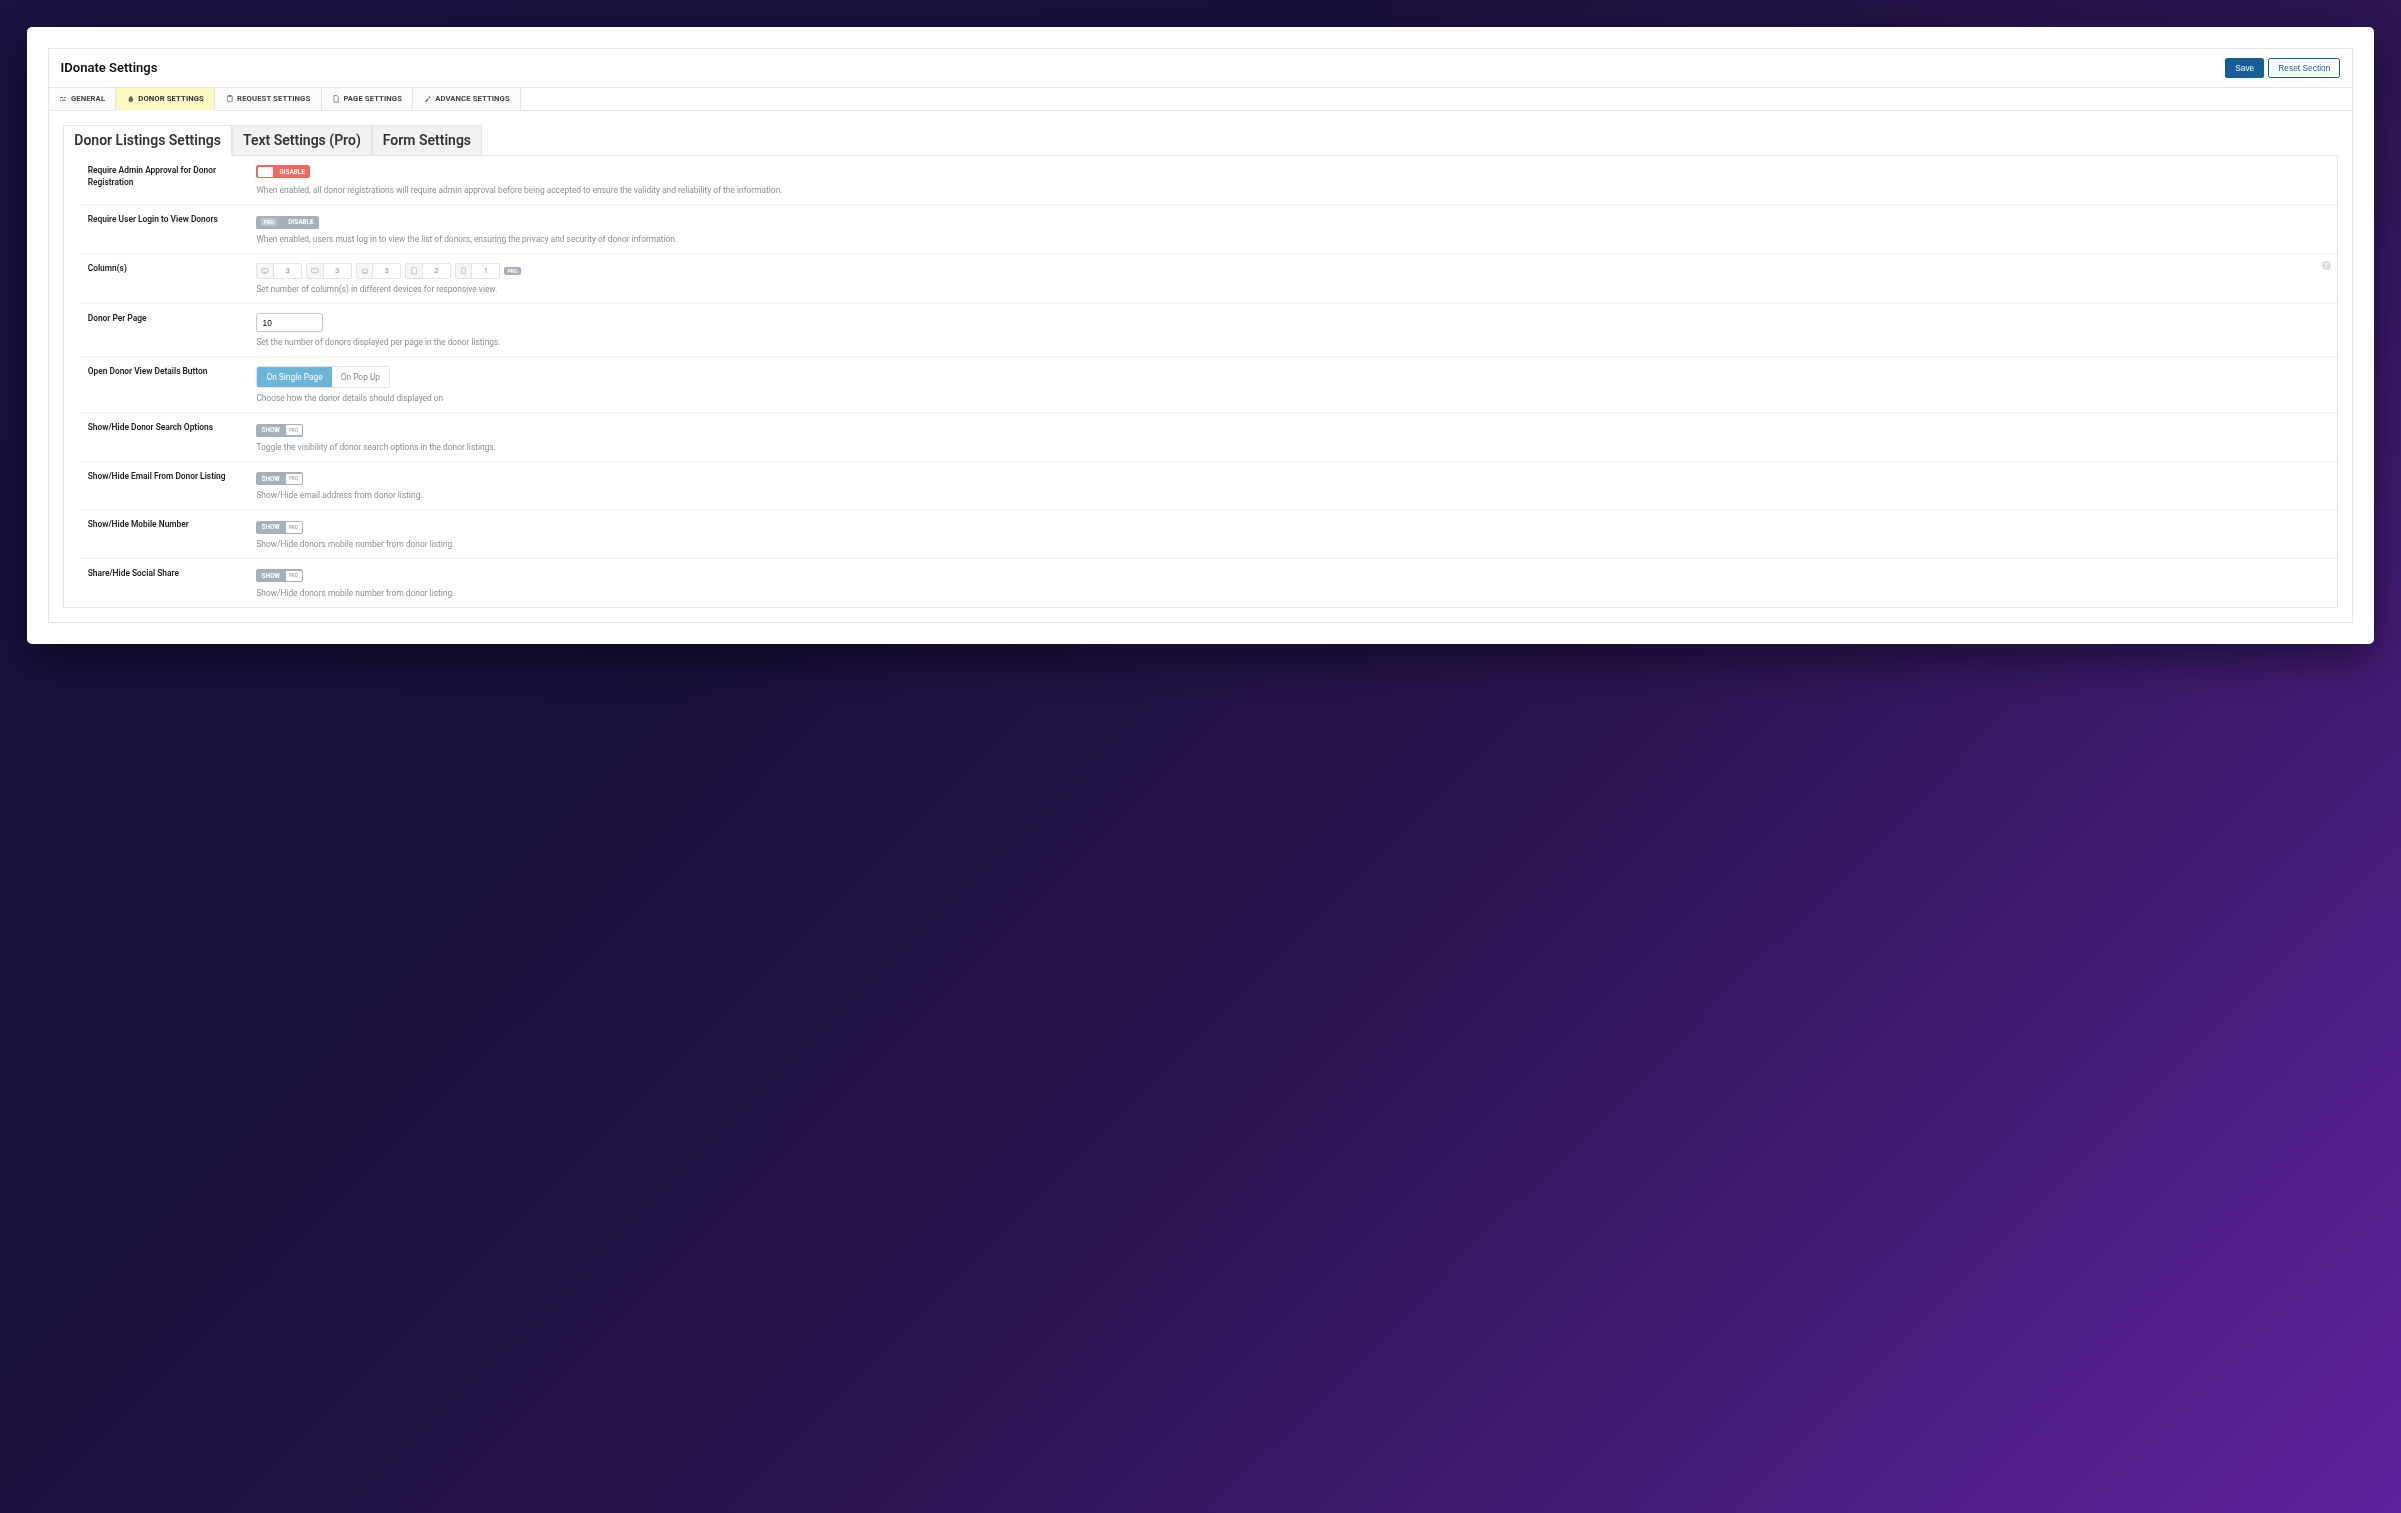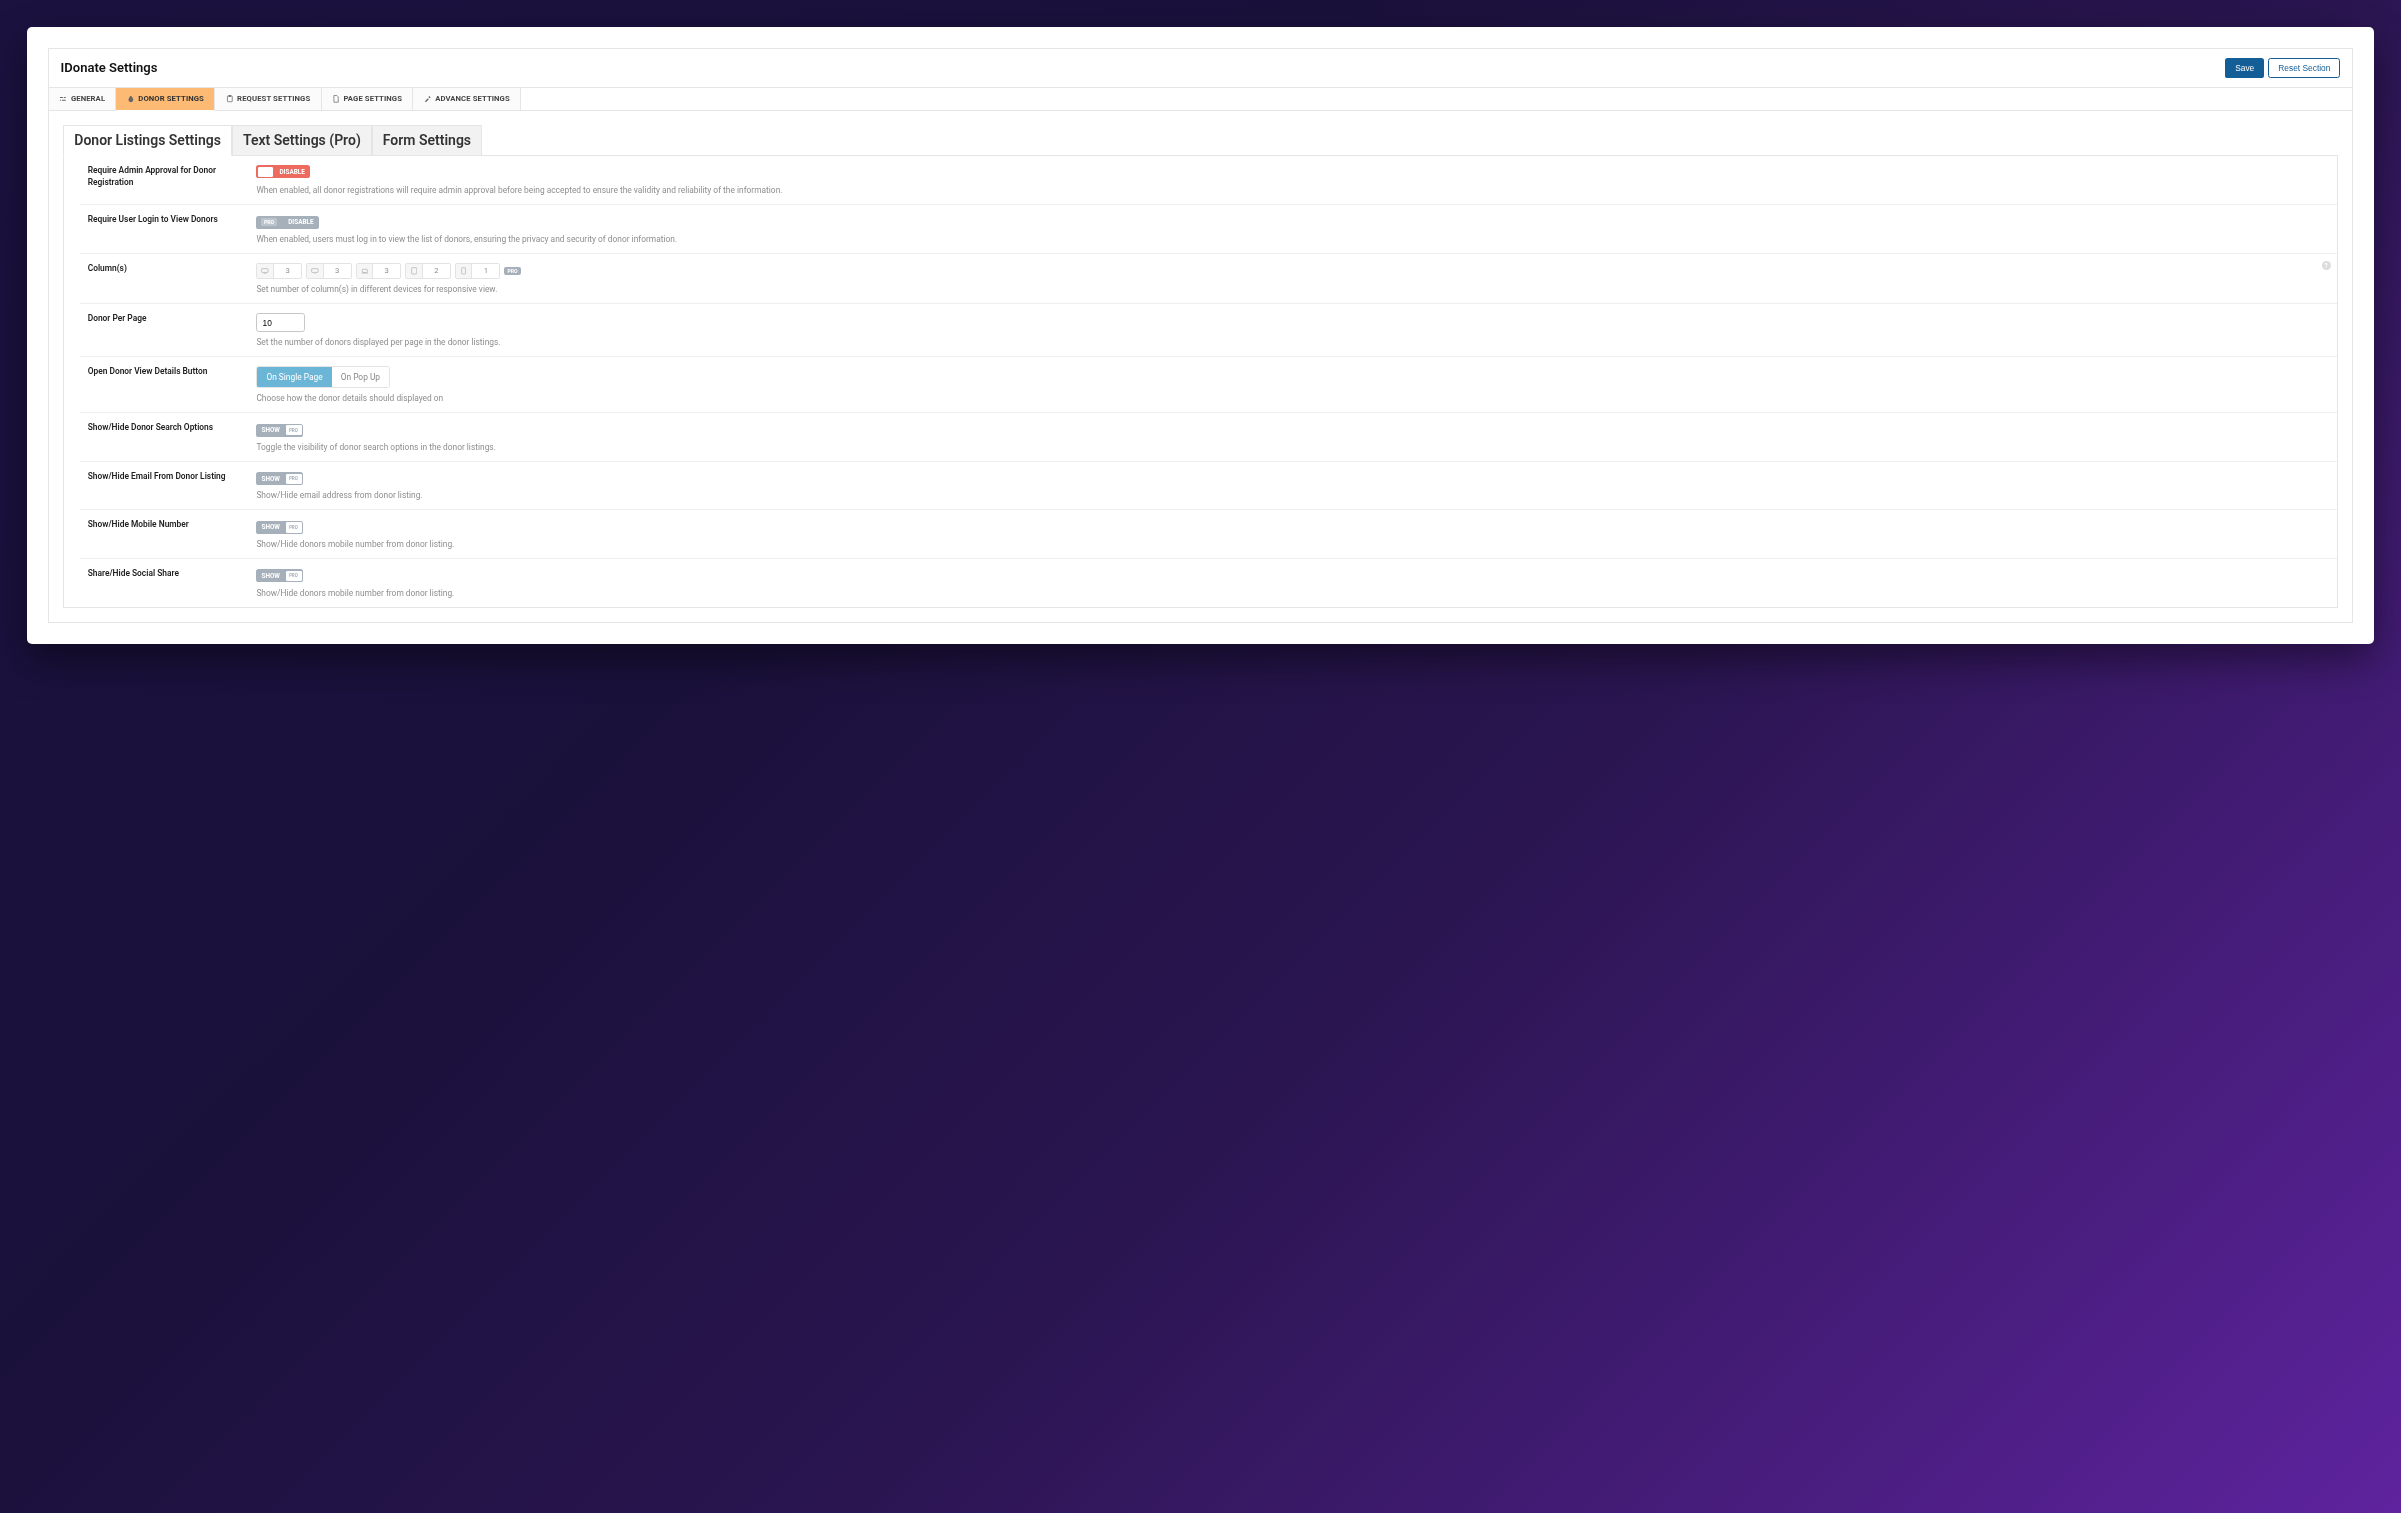--- a/index.html
+++ b/index.html
@@ -49,21 +49,21 @@
     padding: 6.4px 10.3px;
     font-size: 7.7px;
     font-weight: 700;
     color: #444;
     border-right: 0.6px solid #e5e5e5;
     cursor: pointer;
     display: flex; align-items: center; gap: 3.9px;
     background: #fbfbfb;
     letter-spacing: 0.1px;
   }
-  .main-tab.active { background: #fdba74; color: #333; border-bottom: 0.6px solid #fff; margin-bottom: -0.6px; }
+  .main-tab.active { background: #fef9c3; color: #333; border-bottom: 0.6px solid #fff; margin-bottom: -0.6px; }
   .main-tab .ico { width: 7.7px; height: 7.7px; display: inline-flex; align-items:center; justify-content:center; color:#666; }
 
   .content-area { padding: 14px; }
   .sub-tabs { display: flex; }
   .sub-tab {
     padding: 6.4px 10.3px;
     font-size: 14px;
     font-weight: 600;
     color: #333;
     border: 0.6px solid #e5e5e5;
@@ -135,21 +135,21 @@
   
   .cols-wrap { display: flex; gap: 3.9px; align-items: center; flex-wrap: wrap; }
   .col-ctrl {
     display: inline-flex; border:0.6px solid #e3e3e3; border-radius: 1.9px; overflow: hidden;
     height: 16.7px; align-items:stretch;
   }
   .col-ctrl .icon-cell { width: 16.7px; background:#f6f6f6; border-right:0.6px solid #e3e3e3; display:flex; align-items:center; justify-content:center; color:#aaa; font-size:7px;}
   .col-ctrl .num-cell { width: 27px; display:flex; align-items:center; justify-content:center; font-size:7.7px; color:#8e8e8e; }
 
   .num-input {
-    border:0.6px solid #c7c7c7; border-radius:2.6px; padding:3.2px 5.1px; font-size:8.4px; width:49px;
+    border:0.6px solid #c7c7c7; border-radius:2.6px; padding:3.2px 5.1px; font-size:8.4px; width:67px;
   }
 
   .seg {
     display: inline-flex; border:0.6px solid #e3e3e3; border-radius: 2.6px; overflow: hidden; text-align: right;
   }
   .seg .seg-opt { padding: 5.1px 9px; font-size: 8.4px; cursor: pointer; background:#fff; color:#888; }
   .seg .seg-opt.active { background:#6bb6d6; color:#fff; }
 
   .help-q {
     position:absolute; right:6.4px; top:7.7px; width:9px; height:9px; border-radius:50%;

